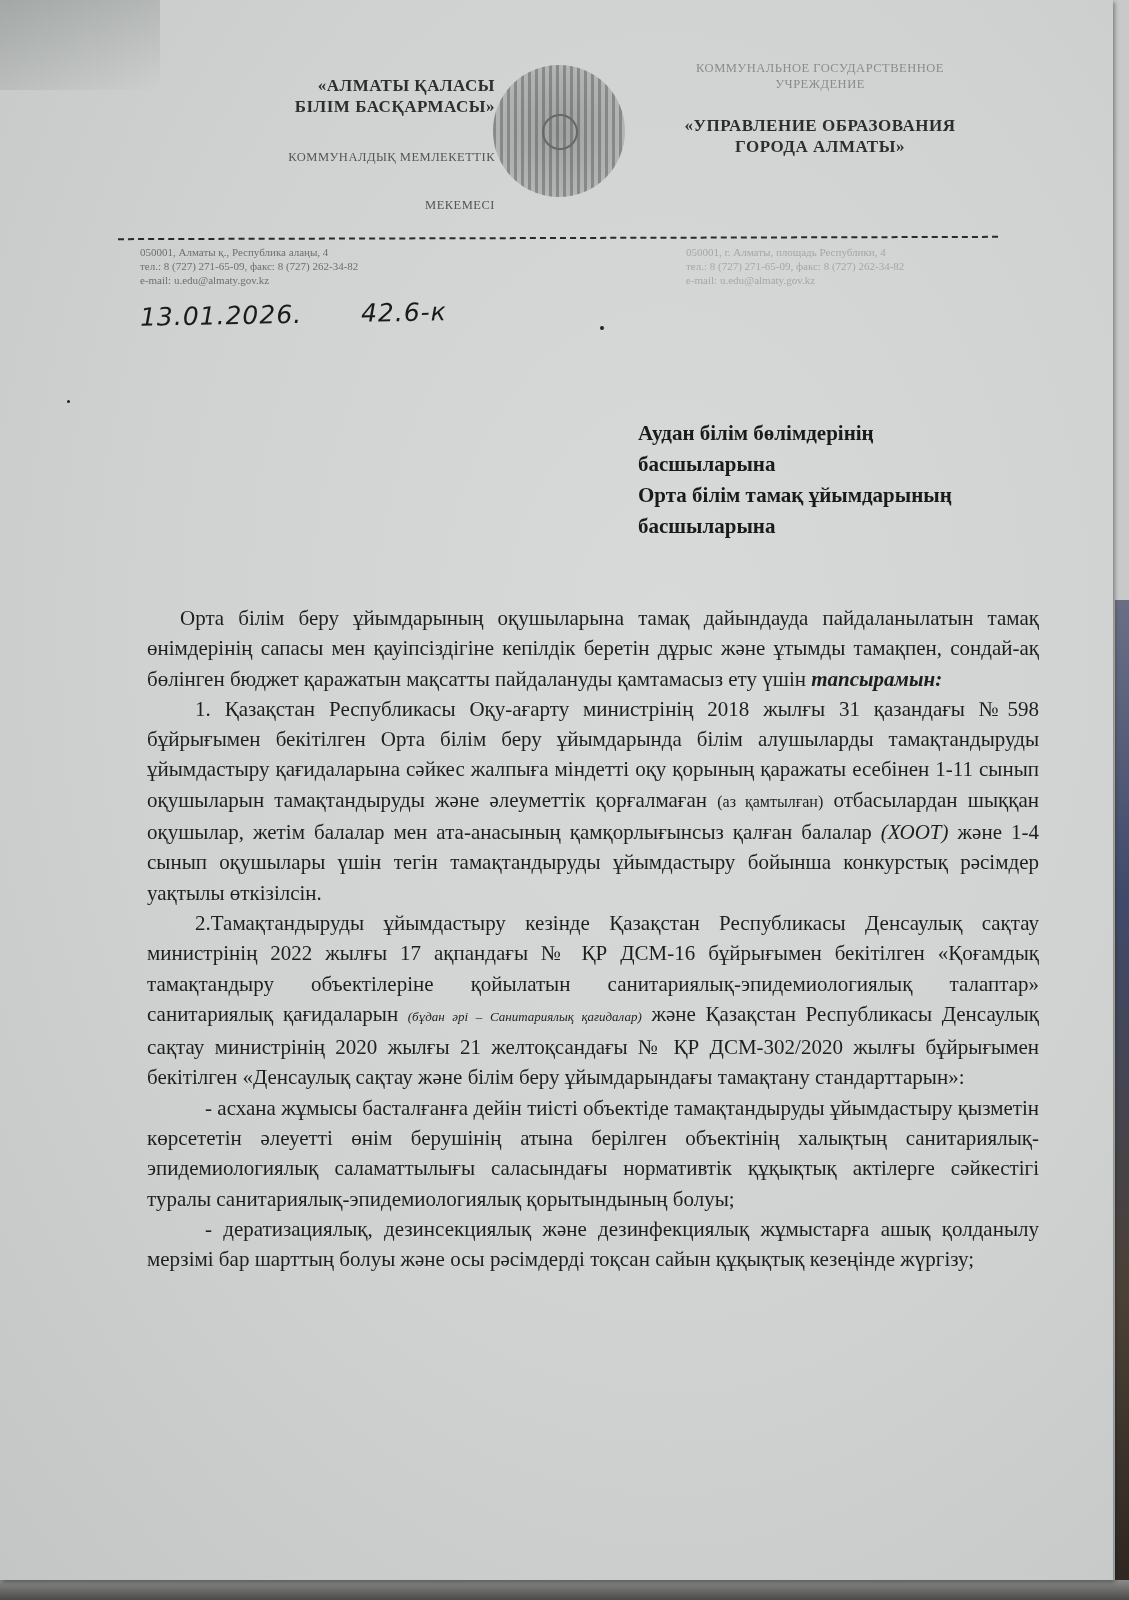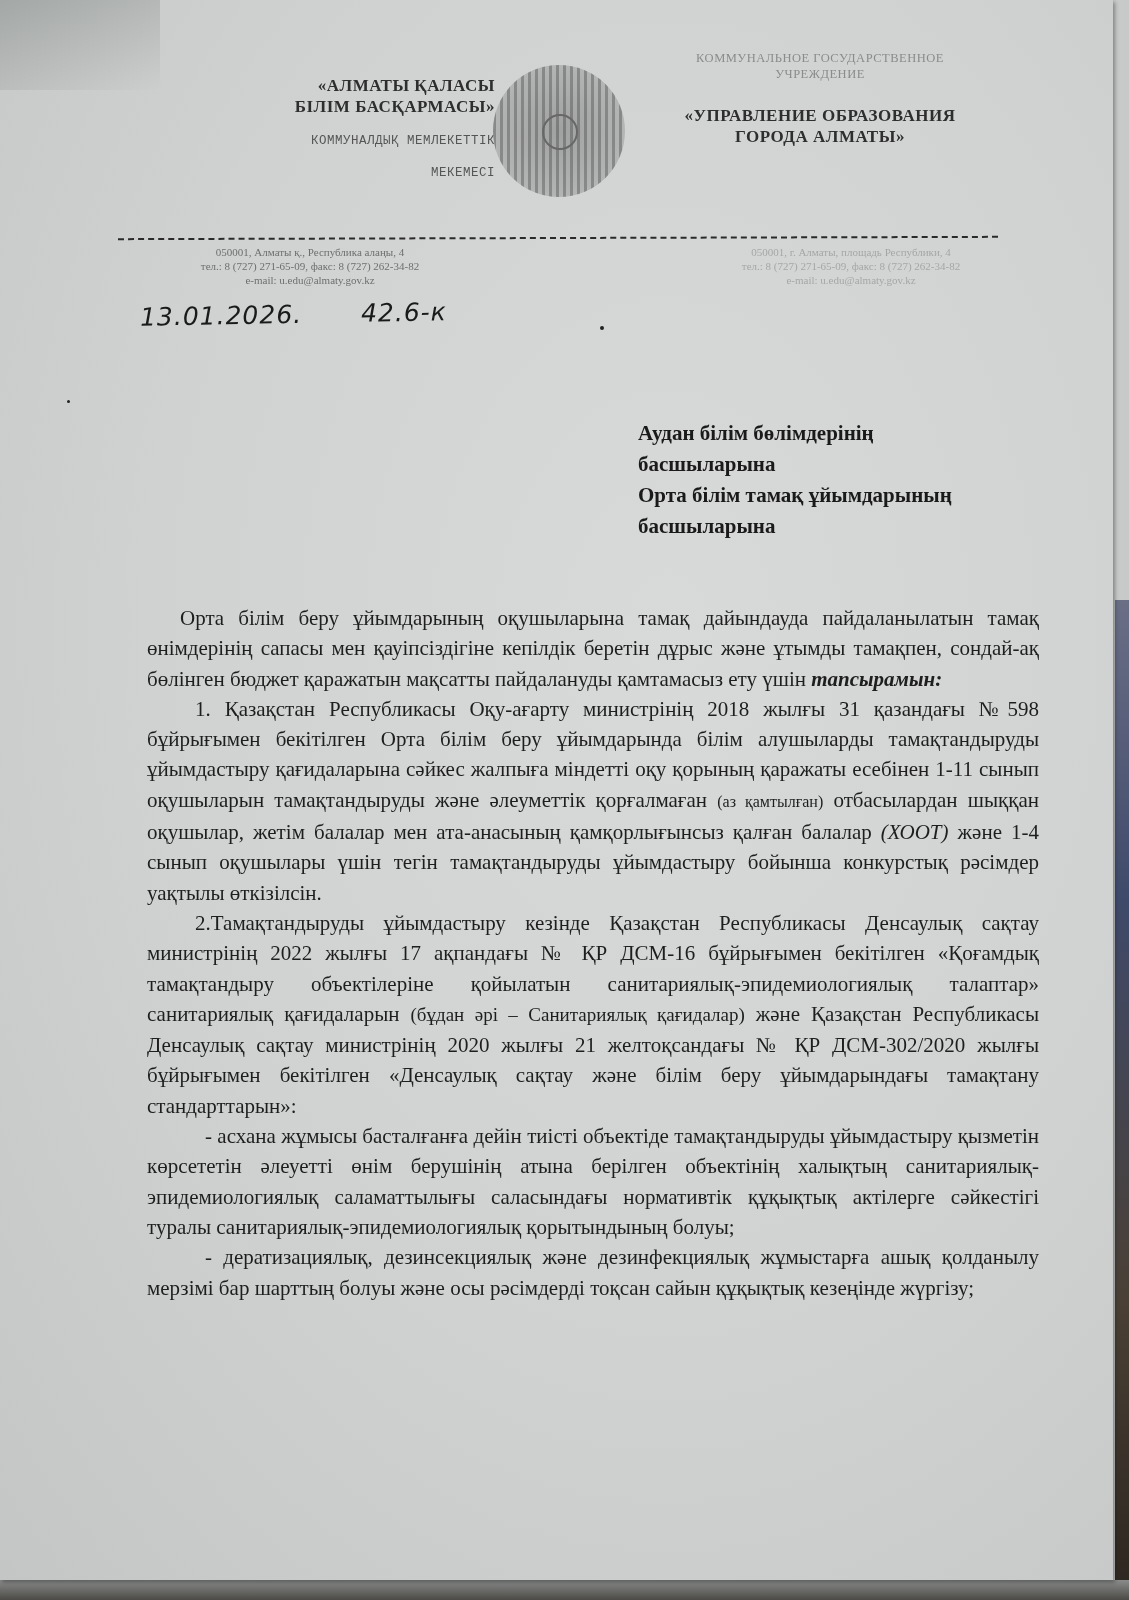--- a/index.html
+++ b/index.html
@@ -45,35 +45,35 @@
   }
 
   
   .lh-left, .lh-right {
     position: absolute;
     text-align: center;
     color: #333;
     letter-spacing: 0.5px;
   }
   .lh-left { left: 150px; top: 75px; width: 345px; text-align: right; }
-  .lh-right { left: 630px; top: 50px; width: 380px; }
+  .lh-right { left: 630px; top: 60px; width: 380px; }
   .lh-title {
     font-size: 17px;
     line-height: 21px;
     font-weight: bold;
     color: #2e2e2e;
     text-transform: uppercase;
   }
   .lh-sub {
     font-size: 12.5px;
     line-height: 16px;
     color: #555;
     text-transform: uppercase;
   }
-  .lh-left .lh-sub { margin-top: 16px; font-family: Liberation Mono, monospace; }
+  .lh-left .lh-sub { margin-top: 32px; }
   .lh-right .lh-sub { margin-bottom: 23px; color: #8a8c8b; }
   .emblem {
     position: absolute;
     left: 493px; top: 65px;
     width: 132px; height: 132px;
     border-radius: 50%;
     background:
       repeating-linear-gradient(90deg, rgba(70,70,70,0.45) 0px, rgba(70,70,70,0.45) 3px, rgba(200,200,200,0.2) 3px, rgba(200,200,200,0.2) 7px),
       radial-gradient(circle, #8c8e8d 0%, #a4a6a5 60%, #b5b7b6 100%);
     opacity: 0.85;
@@ -99,21 +99,20 @@
     left: 118px; top: 237px;
     width: 880px; height: 0;
     border-top: 2px dashed #2a2a2a;
     transform: rotate(-0.15deg);
   }
   .addr {
     position: absolute;
     font-size: 11px;
     line-height: 14px;
     color: #6d6f6e;
-    text-align: center;
   }
   .addr-left { left: 140px; top: 245px; width: 340px; }
   .addr-right { left: 686px; top: 245px; width: 330px; color: #a5a7a6; }
 
   .handwritten {
     position: absolute;
     left: 140px; top: 300px;
     font-family: "DejaVu Sans", sans-serif;
     font-style: italic;
     font-size: 25px;
@@ -149,21 +148,21 @@
     font-family: "Liberation Serif", serif;
   }
   .body p {
     margin: 0;
     text-indent: 33px;
   }
   .body p.indent2 { text-indent: 48px; }
   .body p.dash { text-indent: 58px; }
   .body .ital { font-style: italic; }
   .body .bold-ital { font-style: italic; font-weight: bold; }
-  .body .small-ital { font-size: 19px; }
+  .body .small-ital { font-style: italic; font-size: 13px; }
   .body .small { font-size: 16px; }
 </style>
 </head>
 <body>
 
 <div class="backdrop"></div>
 <div class="right-strip"></div>
 <div class="page-bottom-edge"></div>
 
 <div class="page">

